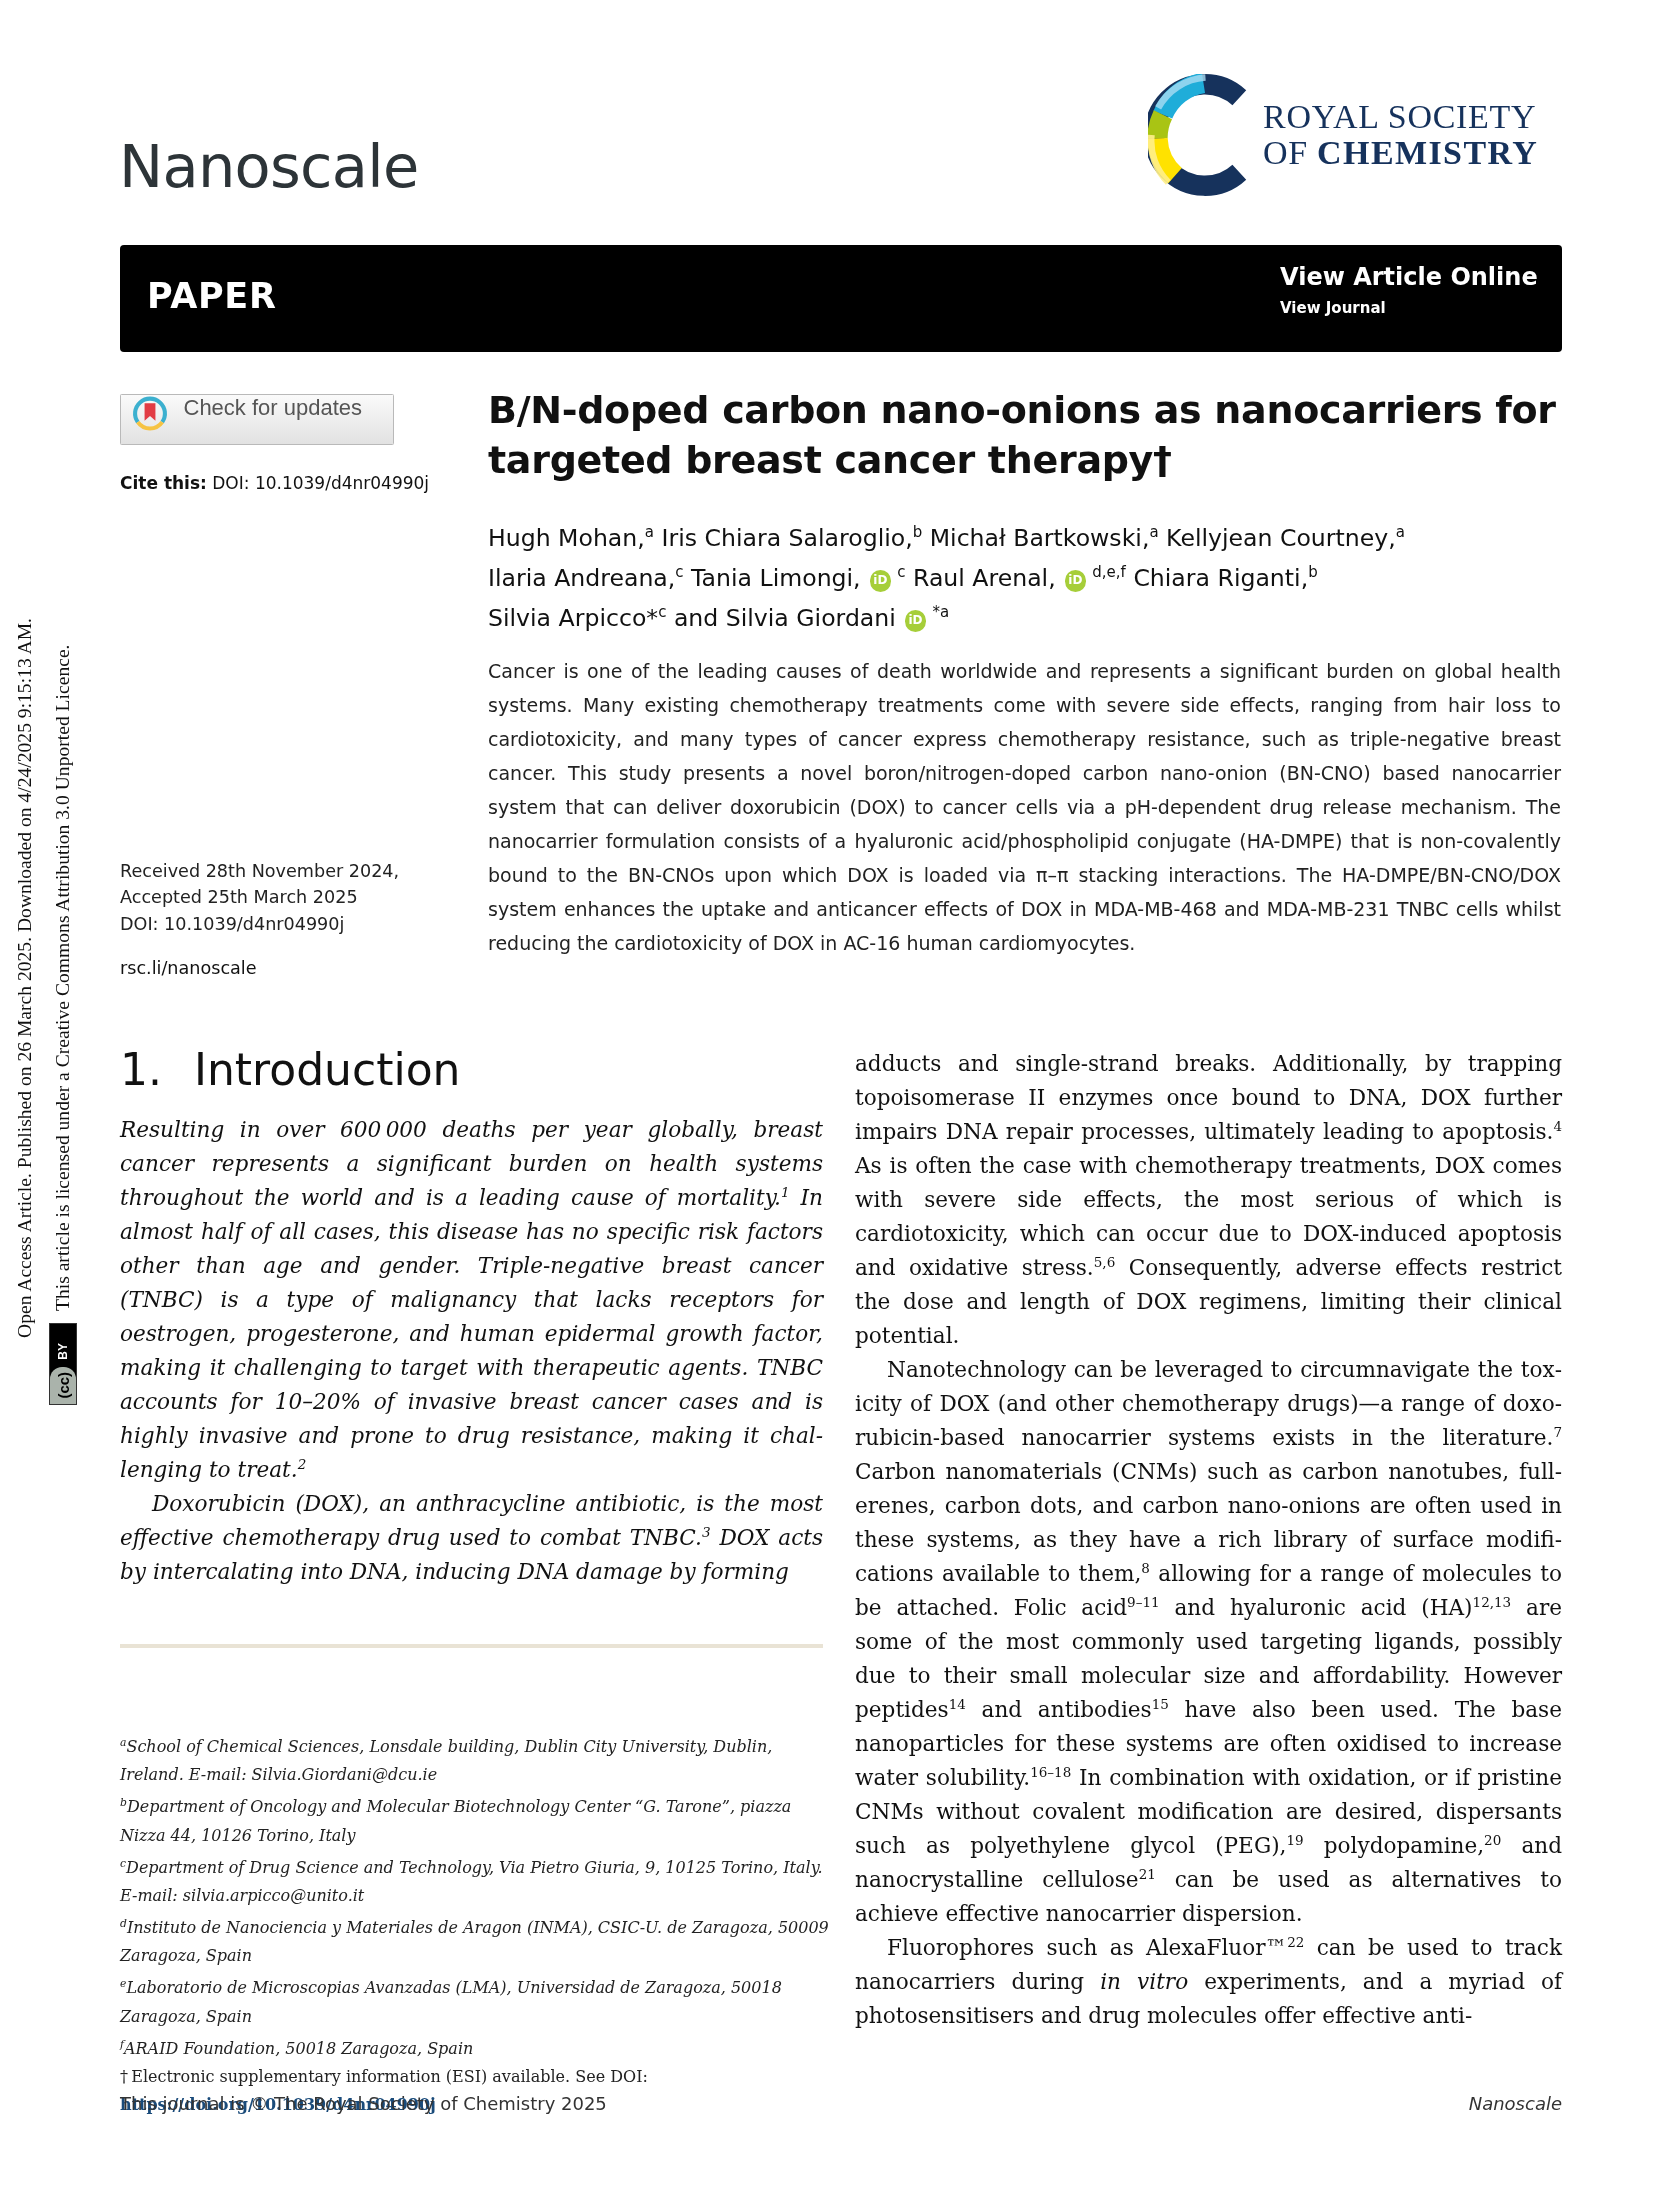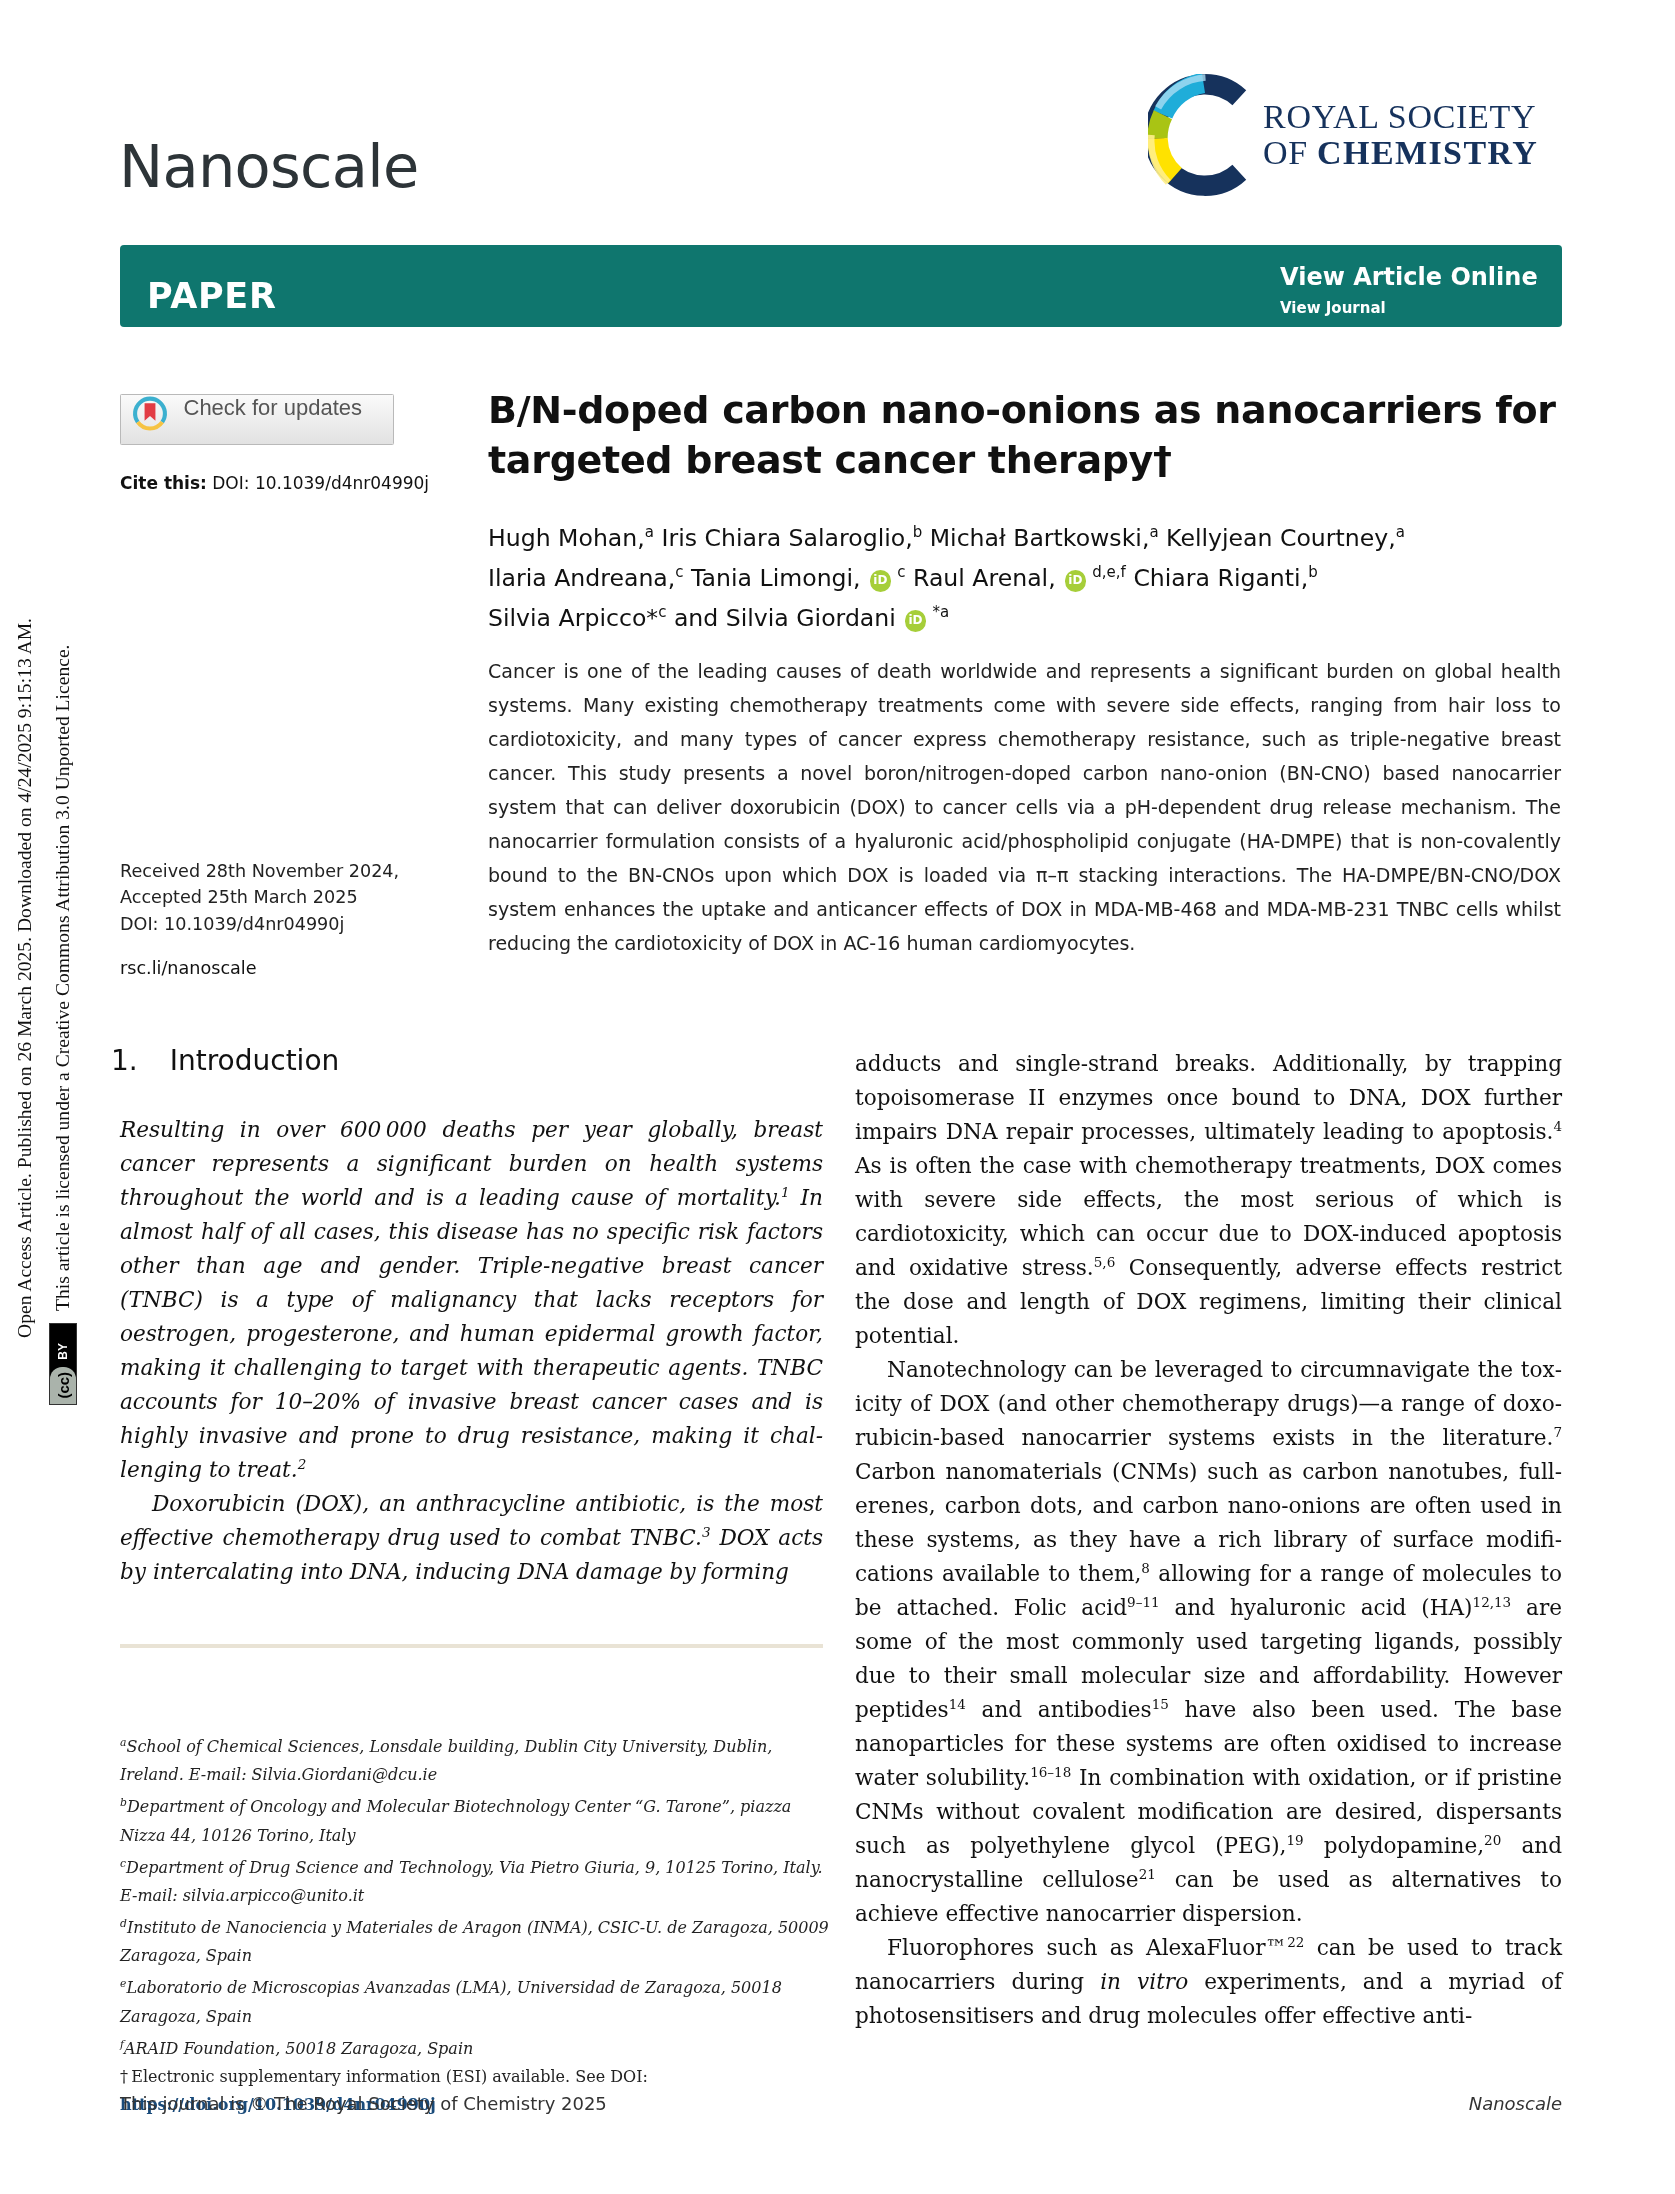--- a/index.html
+++ b/index.html
@@ -16,21 +16,21 @@
 
   
   .journal-name { position: absolute; left: 119px; top: 132px; font-family: "DejaVu Sans", sans-serif; font-size: 59px; color: #2d3438; letter-spacing: -0.7px; }
   .rsc-logo { position: absolute; left: 1148px; top: 74px; width: 419px; height: 122px; display: flex; align-items: center; }
   .rsc-logo svg { width: 115px; height: 122px; }
   .rsc-text { margin-left: 0; color: #16325c; font-family: Liberation Serif, serif; line-height: 1.05; }
   .rsc-text .l1 { font-size: 34px; letter-spacing: 0.7px; }
   .rsc-text .l2 { font-size: 34px; letter-spacing: 0.7px; }
   .rsc-text .l2 b { font-weight: bold; letter-spacing: 1.4px; }
 
-  .banner { position: absolute; left: 120px; top: 245px; width: 1442px; height: 82px; background: #0f766e; border-radius: 4px; }
+  .banner { position: absolute; left: 120px; top: 245px; width: 1442px; height: 107px; background: #000000; border-radius: 4px; }
   .banner .paper-label { position: absolute; left: 27px; top: 31px; color: #fff; font-family: "DejaVu Sans", sans-serif; font-weight: bold; font-size: 35px; letter-spacing: 0.7px; }
   .banner .view-online { position: absolute; left: 1160px; top: 17.6px; color: #fff; font-family: "DejaVu Sans", sans-serif; font-weight: bold; font-size: 24px; cursor: pointer; text-align: center; }
   .banner .view-journal { position: absolute; left: 1160px; top: 54px; color: #fff; font-family: "DejaVu Sans", sans-serif; font-weight: bold; font-size: 15px; cursor: pointer; }
 
   
   .check-updates { position: absolute; left: 120px; top: 394px; width: 274px; height: 51px; border: 1.4px solid #b9b9b9; border-radius: 1.4px; background: linear-gradient(#fafafa, #e2e2e2); display: flex; align-items: flex-start; box-sizing: border-box; cursor: pointer; }
   .check-updates svg { width: 38px; height: 38px; margin-left: 9.5px; }
   .check-updates span { margin-left: 15px; font-family: "Liberation Sans", sans-serif; font-size: 22px; color: #555; }
   .cite { position: absolute; left: 120px; top: 473px; font-family: "DejaVu Sans", sans-serif; font-size: 17px; color: #111; }
   .cite b { font-weight: bold; }
@@ -39,21 +39,21 @@
   .rsc-link { position: absolute; left: 120px; top: 958px; font-family: "DejaVu Sans", sans-serif; font-size: 17.6px; color: #111; cursor: pointer; }
 
   
   .title { position: absolute; left: 488px; top: 385px; width: 1081px; font-family: "DejaVu Sans", sans-serif; font-weight: bold; font-size: 38px; line-height: 50px; color: #111; letter-spacing: -0.3px; }
   .authors { position: absolute; left: 488px; top: 515px; width: 1081px; font-family: "DejaVu Sans", sans-serif; font-size: 23.6px; line-height: 34px; color: #111; }
   .authors sup { font-size: 15px; }
   .orcid { display: inline-block; width: 21.6px; height: 21.6px; border-radius: 50%; background: #a6ce39; color: #fff; font-size: 12px; font-weight: bold; text-align: center; line-height: 21.6px; vertical-align: 1.4px; margin: 0 1.4px; cursor: pointer; }
   .abstract { position: absolute; left: 488px; top: 654px; width: 1073px; font-family: "DejaVu Sans", sans-serif; font-size: 19px; line-height: 34px; color: #222; text-align: justify; }
 
   
-  .section-heading { position: absolute; left: 111px; top: 1044px; font-family: "DejaVu Sans", sans-serif; font-size: 28px; color: #111; }
+  .section-heading { position: absolute; left: 120px; top: 1044px; font-family: "DejaVu Sans", sans-serif; font-size: 44px; color: #111; }
   .section-heading .num { margin-right: 32px; }
   .col { position: absolute; font-family: "DejaVu Serif", serif; font-size: 21.6px; line-height: 34px; color: #111; text-align: justify; hyphens: manual; }
   .col p { margin: 0; }
   .col p.indent { text-indent: 32px; }
   .col sup { font-size: 13.5px; line-height: 0; }
   .col-left { left: 120px; top: 1113px; width: 703px; font-style: italic; }
   .col-right { left: 855px; top: 1047px; width: 707px; }
 
   .footnote-rule { position: absolute; left: 120px; top: 1644px; width: 703px; height: 4px; background: #e9e3d5; }
   .footnotes { position: absolute; left: 120px; top: 1729px; width: 716px; font-family: "DejaVu Serif", serif; font-style: italic; font-size: 16px; line-height: 28px; color: #222; }

